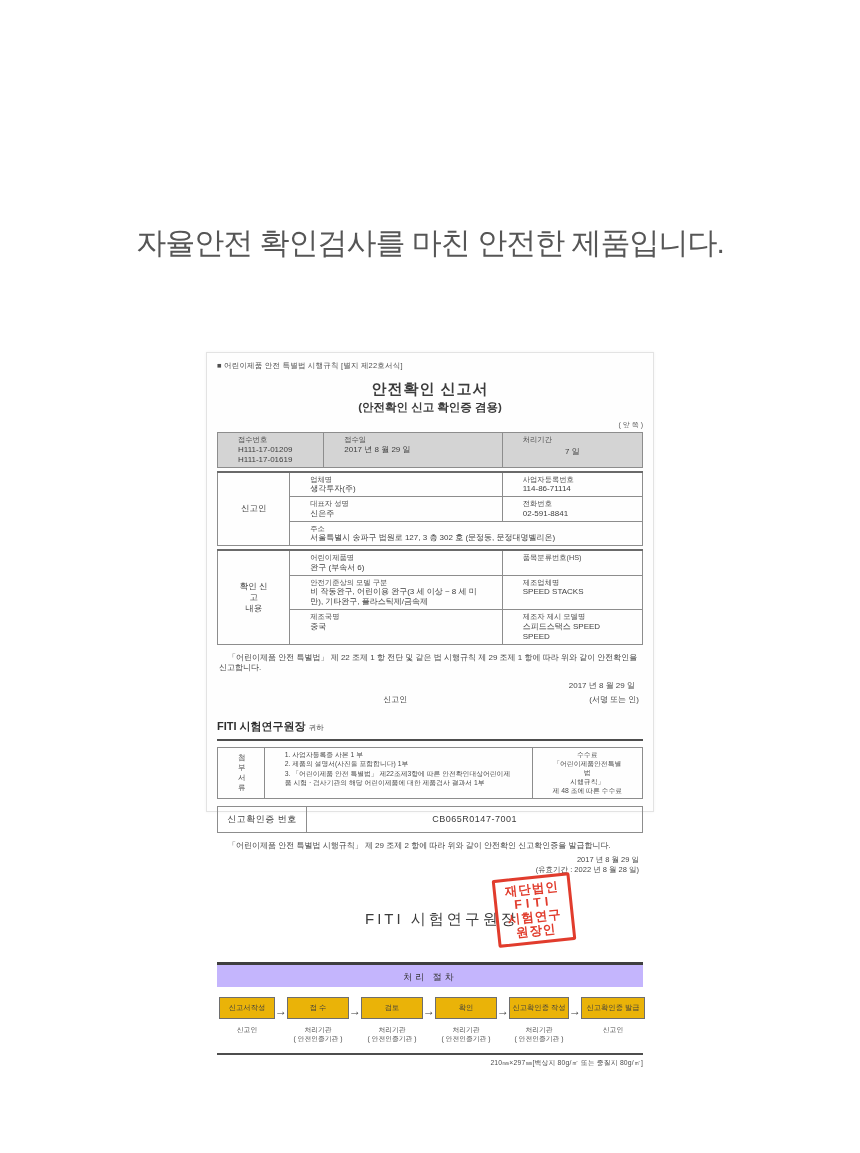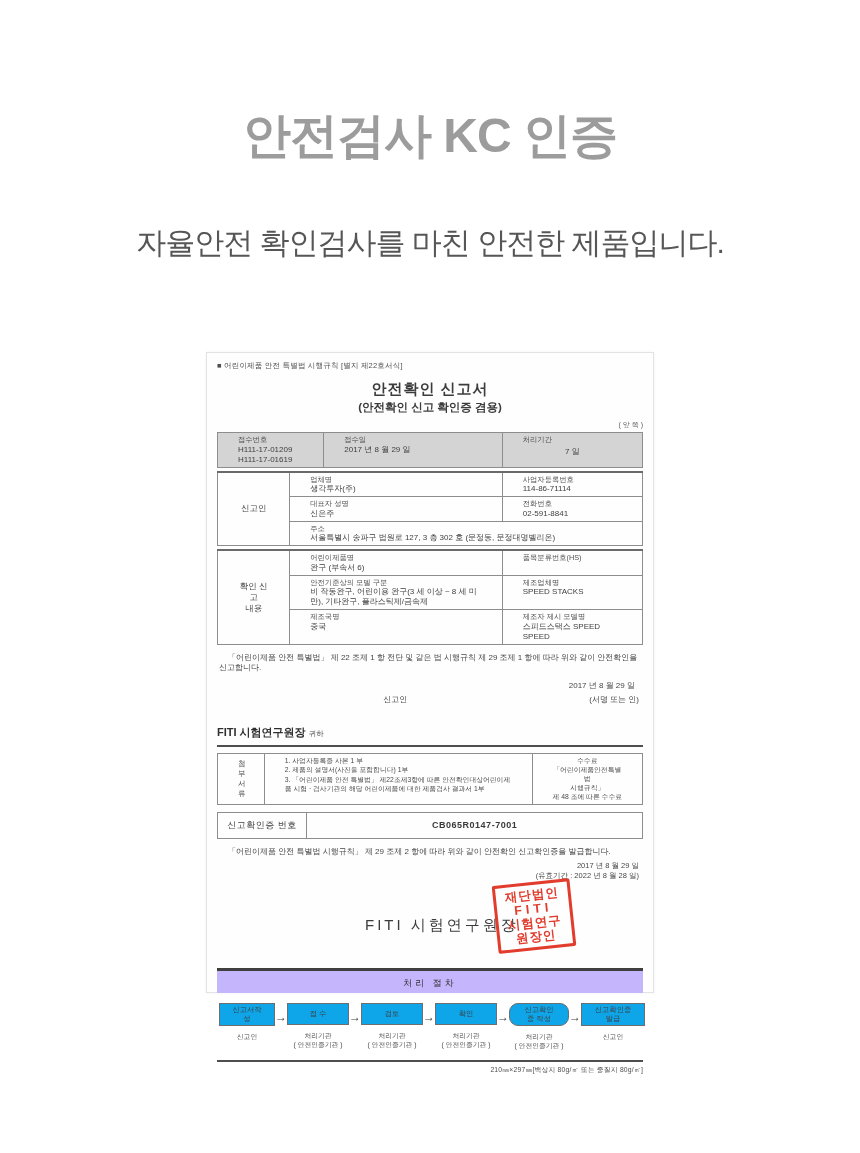--- a/index.html
+++ b/index.html
@@ -14,21 +14,21 @@
     text-align:center; font-size:48px; font-weight:bold;
     color:#9c9c9c; letter-spacing:-1px;
   }
   .sub-title {
     position:absolute; top:223px; left:0; width:100%;
     text-align:center; font-size:30px; font-weight:normal;
     color:#565656; letter-spacing:-1px;
   }
   
   .card {
-    position:absolute; left:206px; top:352px; width:448px; height:641px;
+    position:absolute; left:206px; top:352px; width:448px; height:460px;
     background:#fefefe; border:1px solid #e3e3e3;
     box-shadow:0 0 3px rgba(0,0,0,0.05);
     padding:8px 10px; color:#4c4c4c; font-size:8px;
   }
   .form-ref { font-size:7.5px; color:#4f4f4f; letter-spacing:0.2px; }
   .doc-title { text-align:center; font-size:15px; font-weight:bold; color:#3c3c3c; margin-top:9px; letter-spacing:1px; }
   .doc-subtitle { text-align:center; font-size:11.5px; font-weight:bold; color:#3c3c3c; margin-top:1px; }
   .page-side { text-align:right; font-size:7px; margin-top:5px; color:#5a5a5a; }
 
   table { border-collapse:collapse; width:100%; table-layout:fixed; }
@@ -43,34 +43,34 @@
 
   .t-sec { margin-top:3px; border-top:2px solid #6a6a6a; }
   .sec-label { text-align:center; vertical-align:middle; font-size:8.5px; color:#424242; width:17%; line-height:11px; }
   .t-sec .cmid { width:50%; } .t-sec .cright { width:33%; }
 
   .statement { margin:8px 2px 0; font-size:8px; line-height:10.5px; color:#474747; text-indent:9px; }
   .date-right { text-align:right; font-size:8px; margin:6px 8px 0 0; color:#474747; }
   .sign-row { display:flex; font-size:8px; margin-top:3px; color:#474747; }
   .sign-row .s1 { margin-left:39%; }
   .sign-row .s2 { margin-left:auto; margin-right:4px; }
-  .addressee { margin-top:20px; font-size:11px; font-weight:bold; color:#2f2f2f; }
+  .addressee { margin-top:14px; font-size:11px; font-weight:bold; color:#2f2f2f; }
   .addressee .suffix { font-size:7.5px; font-weight:normal; color:#4c4c4c; }
   .thickline { border-top:2.5px solid #4e4e4e; margin-top:5px; }
 
   .t-attach { margin-top:6px; }
   .t-attach .ca { width:11%; text-align:center; vertical-align:middle; font-size:7.5px; }
   .t-attach .cb { width:63%; }
   .t-attach .cc { width:26%; text-align:center; vertical-align:middle; }
   .att-item { font-size:6.8px; line-height:9.6px; color:#4a4a4a; }
   .fee-line { font-size:6.8px; line-height:9.2px; color:#4a4a4a; text-align:center; }
 
   .t-cert { margin-top:7px; }
   .t-cert .cl { width:21%; text-align:center; vertical-align:middle; font-size:9px; color:#3f3f3f; padding:6px 2px; letter-spacing:0.5px;}
-  .t-cert .cv { text-align:center; vertical-align:middle; font-size:9px; font-weight:bold; color:#3a3a3a; letter-spacing:0.5px; }
+  .t-cert .cv { text-align:center; vertical-align:middle; font-size:9px; font-weight:normal; color:#3a3a3a; letter-spacing:0.5px; }
 
   .dates-block { text-align:right; font-size:7.5px; line-height:9.5px; margin:4px 4px 0 0; color:#474747; }
 
   .issuer-area { position:relative; height:84px; margin-top:2px; }
   .issuer-text {
     position:absolute; left:148px; top:34px; font-size:15px; letter-spacing:3px;
     color:#3b3b3b; white-space:nowrap;
   }
   .stamp {
     position:absolute; left:278px; top:0; width:78px; height:68px;
@@ -82,36 +82,35 @@
   .stamp .fiti { letter-spacing:4px; }
 
   .proc-bar {
     margin-top:2px; border-top:3px solid #3f3f3f; background:#c4b5fd;
     height:25px; line-height:25px; text-align:center; font-size:9px;
     letter-spacing:3px; color:#333333;
   }
   .flow { display:flex; align-items:flex-start; justify-content:space-between; margin-top:10px; padding:0 2px; }
   .step { display:flex; flex-direction:column; align-items:center; }
   .step-box {
-    border:1px solid #6e6e6e; background:#0ea5e9; min-height:22px;
+    border:1px solid #6e6e6e; background:#eab308; min-height:22px;
     display:flex; align-items:center; justify-content:center; text-align:center;
-    font-size:7.3px; line-height:8.6px; color:#3f3f3f; padding:2px 12px;
-  }
-  .w1{width:56px;} .w2{width:62px;} .w5{width:60px;border-radius:9px;} .w6{width:64px;}
+    font-size:7.3px; line-height:8.6px; color:#3f3f3f; padding:2px 0;
+  }
+  .w1{width:56px;} .w2{width:62px;} .w5{width:60px;} .w6{width:64px;}
   .step-sub { margin-top:7px; font-size:6.8px; line-height:8.8px; text-align:center; color:#4a4a4a; }
   .arrow { font-size:12px; color:#3a3a3a; margin-top:7px; }
   .thickline2 { border-top:2px solid #4e4e4e; margin-top:9px; }
   .footer-note { text-align:right; font-size:6.8px; color:#4c4c4c; margin-top:3px; letter-spacing:0.2px; }
 </style>
 </head>
 <body>
 
 <div class="page">
 
-  <h1 class="big-title">안전검사 KC 인증</h1>
   <div class="sub-title">자율안전 확인검사를 마친 안전한 제품입니다.</div>
 
   <div class="card">
 
     <div class="form-ref">■ 어린이제품 안전 특별법 시행규칙 [별지 제22호서식]</div>
     <div class="doc-title">안전확인 신고서</div>
     <div class="doc-subtitle">(안전확인 신고 확인증 겸용)</div>
     <div class="page-side">( 앞 쪽 )</div>
 
     <table class="t-receipt">

